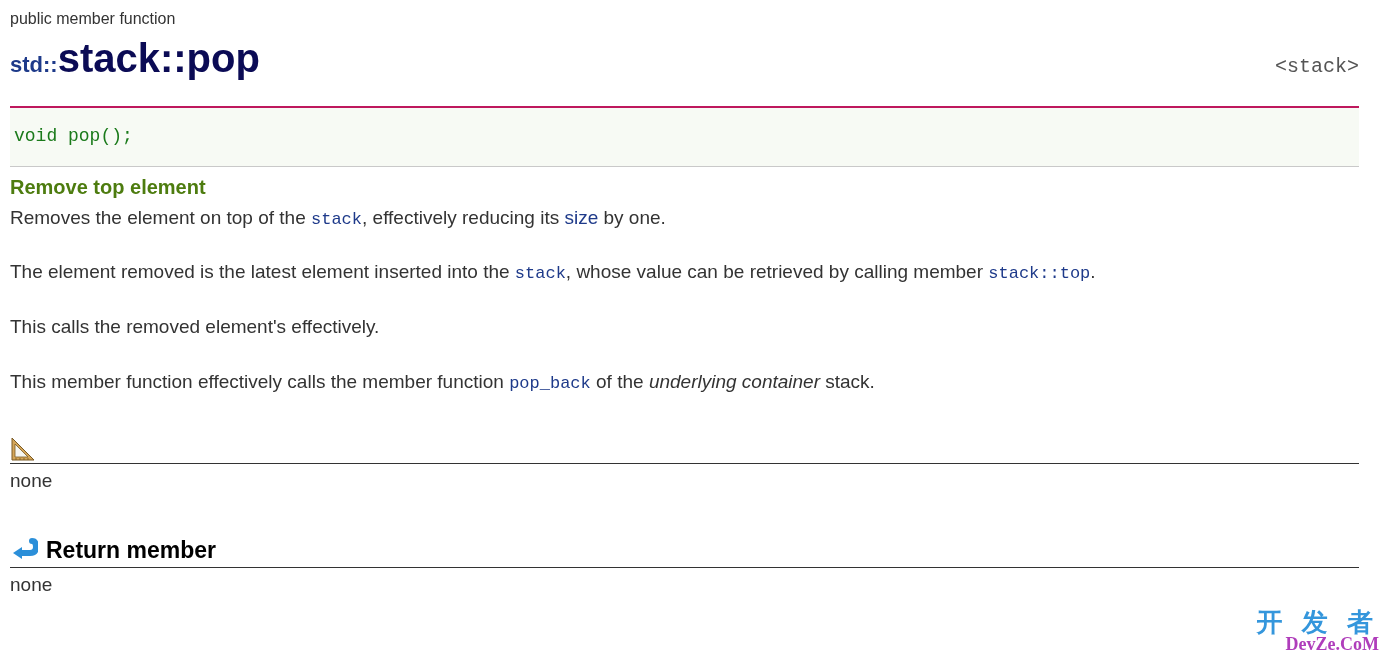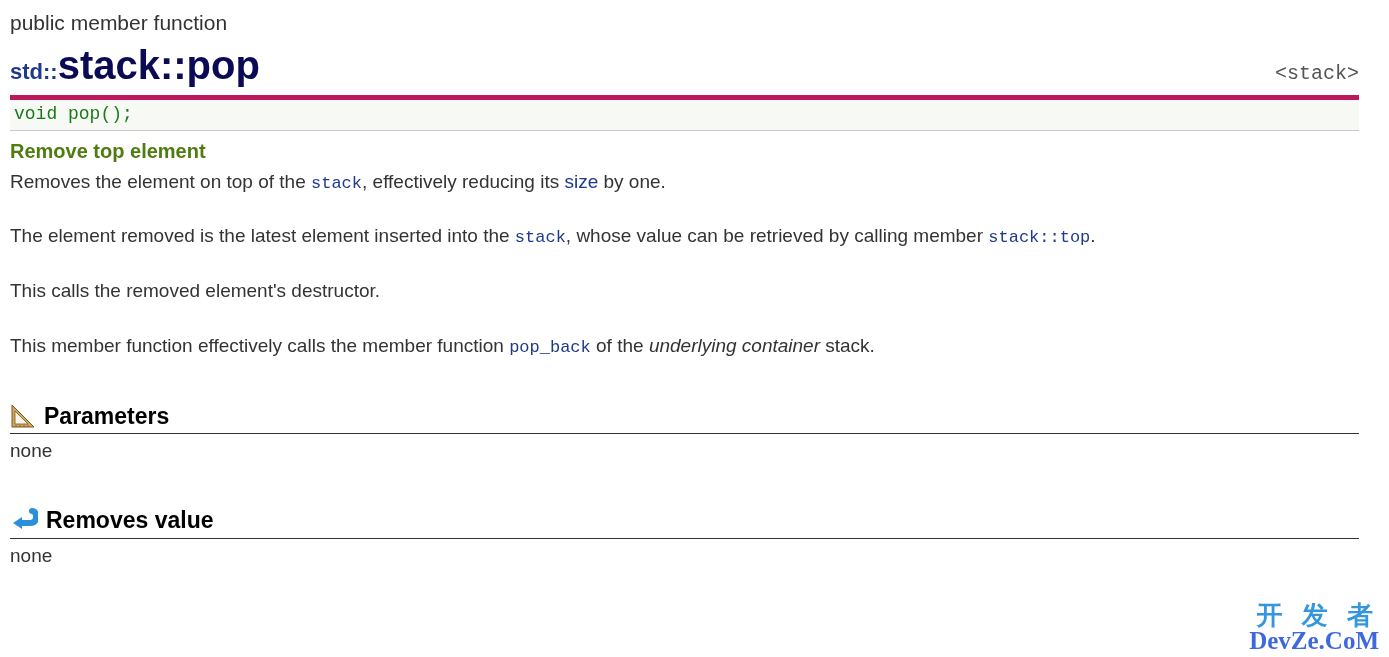--- a/index.html
+++ b/index.html
@@ -6,30 +6,30 @@
     font-family: Verdana, Geneva, sans-serif;
     font-size: 18px;
     color: #333;
     margin: 0;
     padding: 8px 10px;
     line-height: 1.4;
     width: 1369px;
     box-sizing: border-box;
   }
   .category {
-    font-size: 21px;
+    font-size: 16px;
     color: #333;
     margin-bottom: 0px;
   }
   .header-row {
     display: flex;
     justify-content: space-between;
     align-items: baseline;
-    border-bottom: 5px solid #be185d;
-    padding-bottom: 2px;
+    border-bottom: 2px solid #be185d;
+    padding-bottom: 20px;
   }
   .title {
     font-weight: bold;
     color: #000;
   }
   .title .std {
     color: #1e3a8a;
     font-size: 22px;
     font-weight: bold;
   }
@@ -40,21 +40,21 @@
   }
   .header-tag {
     font-family: "Courier New", Courier, monospace;
     font-size: 20px;
     color: #555;
     text-align: center;
   }
   .signature-box {
     background: #f7faf4;
     border-bottom: 1px solid #c9c9c9;
-    padding: 2px 4px;
+    padding: 16px 4px;
     font-family: "Courier New", Courier, monospace;
     font-size: 18px;
     color: #1a7a1a;
   }
   .subtitle {
     font-weight: bold;
     font-size: 20px;
     margin-top: 6px;
     margin-bottom: 4px;
     color: #4d7c0f;
@@ -98,23 +98,23 @@
     pointer-events: none;
     opacity: 0.85;
   }
   .watermark .line1 {
     font-size: 26px;
     font-weight: bold;
     color: #1184d6;
     letter-spacing: 6px;
   }
   .watermark .line2 {
-    font-size: 25px;
+    font-size: 18px;
     font-weight: bold;
-    color: #1d4ed8;
+    color: #a21caf;
     font-family: "Georgia", serif;
     font-style: normal;
   }
   svg.icon { flex: 0 0 auto; }
 </style>
 </head>
 <body>
 
 <div class="category">public member function</div>
 
@@ -130,44 +130,43 @@
 <div class="subtitle">Remove top element</div>
 
 <div class="para">
   <span>Removes the element on top of the </span><a class="inline-code-small">stack</a><span>, effectively reducing its </span><a class="inline-code" style="font-family:inherit;margin-top:20px;">size</a><span> by one.</span>
 </div>
 
 <div class="para">
   <span>The element removed is the latest element inserted into the </span><a class="inline-code-small">stack</a><span>, whose value can be retrieved by calling member </span><a class="inline-code-small">stack::top</a><span>.</span>
 </div>
 
-<div class="para">This calls the removed element's destructor.</div>
+<div class="para">This calls the removed element's effectively.</div>
 
 <div class="para">
   <span>This member function effectively calls the member function </span><a class="inline-code-small">pop_back</a><span> of the </span><span class="italic">underlying container</span><span> stack.</span>
 </div>
 
 <div class="section-heading">
   <svg class="icon" width="26" height="26" viewBox="0 0 26 26">
     <polygon points="2,24 24,24 2,2" fill="#d4a558" stroke="#7a5a25" stroke-width="1"></polygon>
     <polygon points="5,21 18,21 5,8" fill="#f5f5f0" stroke="#7a5a25" stroke-width="0.8"></polygon>
     <line x1="6" y1="24" x2="6" y2="22" stroke="#7a5a25" stroke-width="0.8"></line>
     <line x1="10" y1="24" x2="10" y2="22" stroke="#7a5a25" stroke-width="0.8"></line>
     <line x1="14" y1="24" x2="14" y2="22" stroke="#7a5a25" stroke-width="0.8"></line>
     <line x1="18" y1="24" x2="18" y2="22" stroke="#7a5a25" stroke-width="0.8"></line>
   </svg>
-  <span>Parameters</span>
 </div>
 <div style="font-size:19px;">none</div>
 
 <div class="section-heading">
   <svg class="icon" width="28" height="26" viewBox="0 0 28 26">
     <path d="M 22 4 Q 26 4 26 10 Q 26 16 20 16 L 10 16" fill="none" stroke="#2b8fd9" stroke-width="6" stroke-linecap="round"></path>
     <polygon points="3,16 12,10 12,22" fill="#2b8fd9"></polygon>
   </svg>
-  <span>Removes value</span>
+  <span>Return member</span>
 </div>
 <div style="font-size:19px;">none</div>
 
 <div class="watermark">
   <div class="line1">开 发 者</div>
   <div class="line2">DevZe.CoM</div>
 </div>
 
 </body></html>

